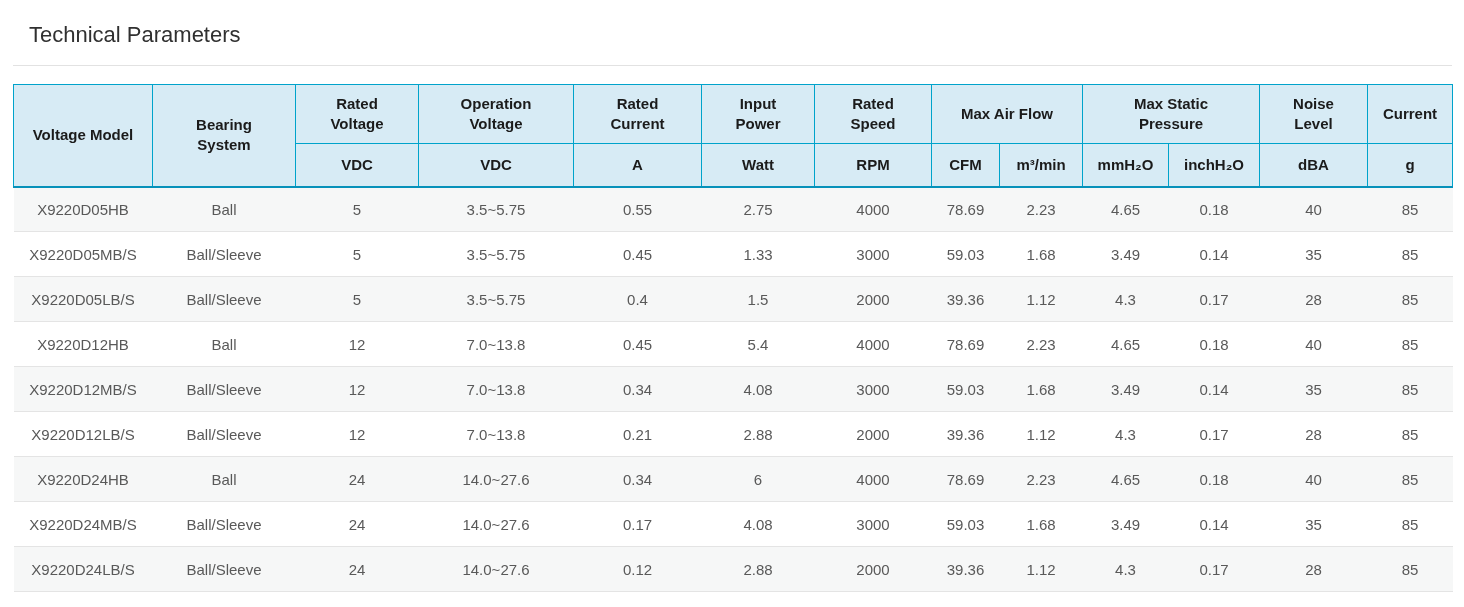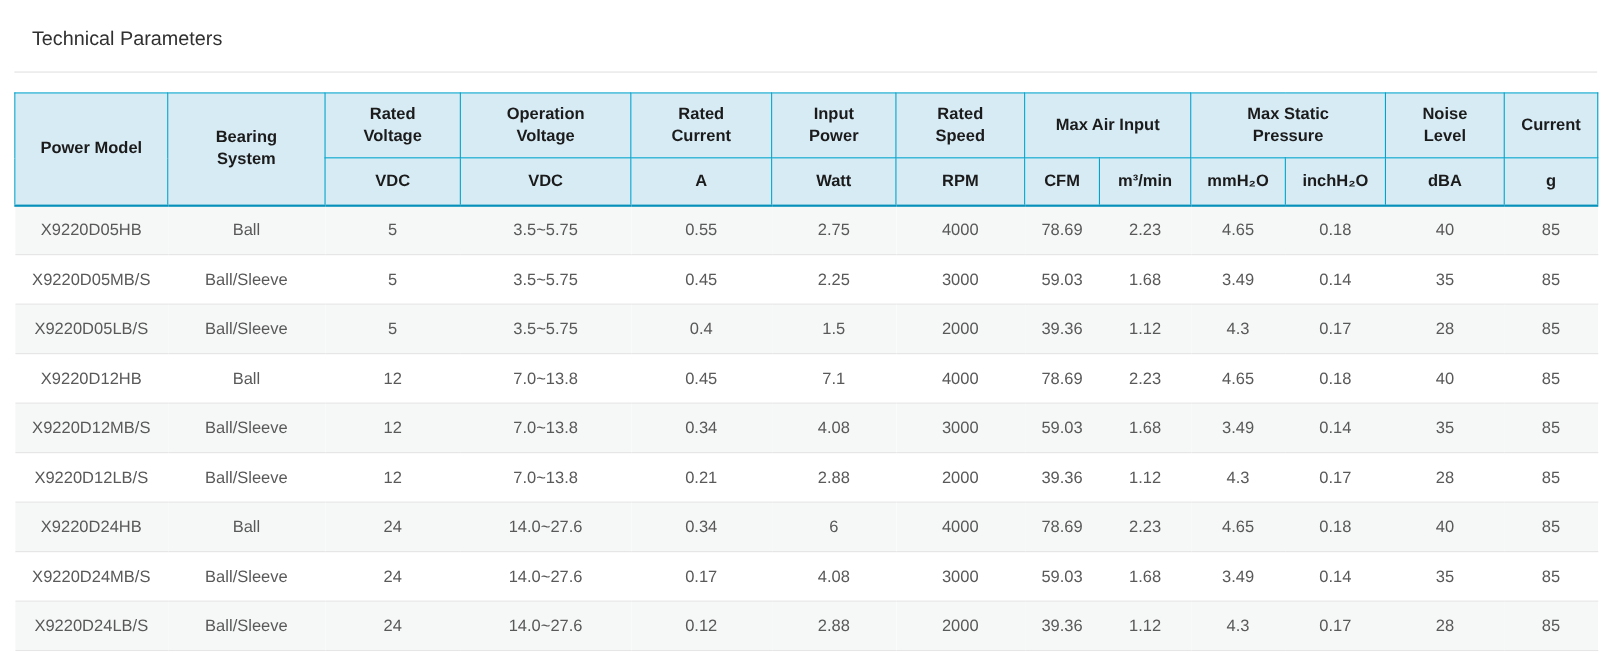--- a/index.html
+++ b/index.html
@@ -16,21 +16,21 @@
   *{box-sizing:border-box;}
   html,body{margin:0;padding:0;background:#ffffff;}
   body{
     font-family:"Liberation Sans","DejaVu Sans",sans-serif;
     width:1464px;
     color:var(--body-text);
   }
   .page-title{
     margin:0;
     padding:19px 0 0 29px;
-    font-size:18px;
+    font-size:22px;
     line-height:32px;
     font-weight:400;
     color:var(--title-color);
   }
   .title-divider{
     height:1px;
     background:var(--title-divider);
     margin:14px 12px 0 13px;
     border:none;
   }
@@ -91,34 +91,34 @@
         <col style="width:117px">
         <col style="width:68px">
       <col style="width:83px">
         <col style="width:86px">
         <col style="width:91px">
         <col style="width:108px">
       <col style="width:85px">
     </colgroup>
     <thead>
       <tr class="group-row">
-        <th rowspan="2">Power Model</th>
+        <th rowspan="2">Voltage Model</th>
         <th rowspan="2">Bearing
 System</th>
         <th>Rated
 Voltage</th>
         <th>Operation
 Voltage</th>
         <th>Rated
 Current</th>
         <th>Input
 Power</th>
         <th>Rated
 Speed</th>
-        <th colspan="2">Max Air Input</th>
+        <th colspan="2">Max Air Flow</th>
         <th colspan="2">Max Static
 Pressure</th>
         <th>Noise
 Level</th>
         <th>Current</th>
       </tr>
       <tr class="unit-row">
         <th>VDC</th>
         <th>VDC</th>
         <th>A</th>
@@ -147,21 +147,21 @@
           <td>0.18</td>
           <td>40</td>
           <td>85</td>
         </tr>
         <tr>
           <td>X9220D05MB/S</td>
           <td>Ball/Sleeve</td>
           <td>5</td>
           <td>3.5~5.75</td>
           <td>0.45</td>
-          <td>2.25</td>
+          <td>1.33</td>
           <td>3000</td>
           <td>59.03</td>
           <td>1.68</td>
           <td>3.49</td>
           <td>0.14</td>
           <td>35</td>
           <td>85</td>
         </tr>
         <tr>
           <td>X9220D05LB/S</td>
@@ -177,21 +177,21 @@
           <td>0.17</td>
           <td>28</td>
           <td>85</td>
         </tr>
         <tr>
           <td>X9220D12HB</td>
           <td>Ball</td>
           <td>12</td>
           <td>7.0~13.8</td>
           <td>0.45</td>
-          <td>7.1</td>
+          <td>5.4</td>
           <td>4000</td>
           <td>78.69</td>
           <td>2.23</td>
           <td>4.65</td>
           <td>0.18</td>
           <td>40</td>
           <td>85</td>
         </tr>
         <tr>
           <td>X9220D12MB/S</td>

